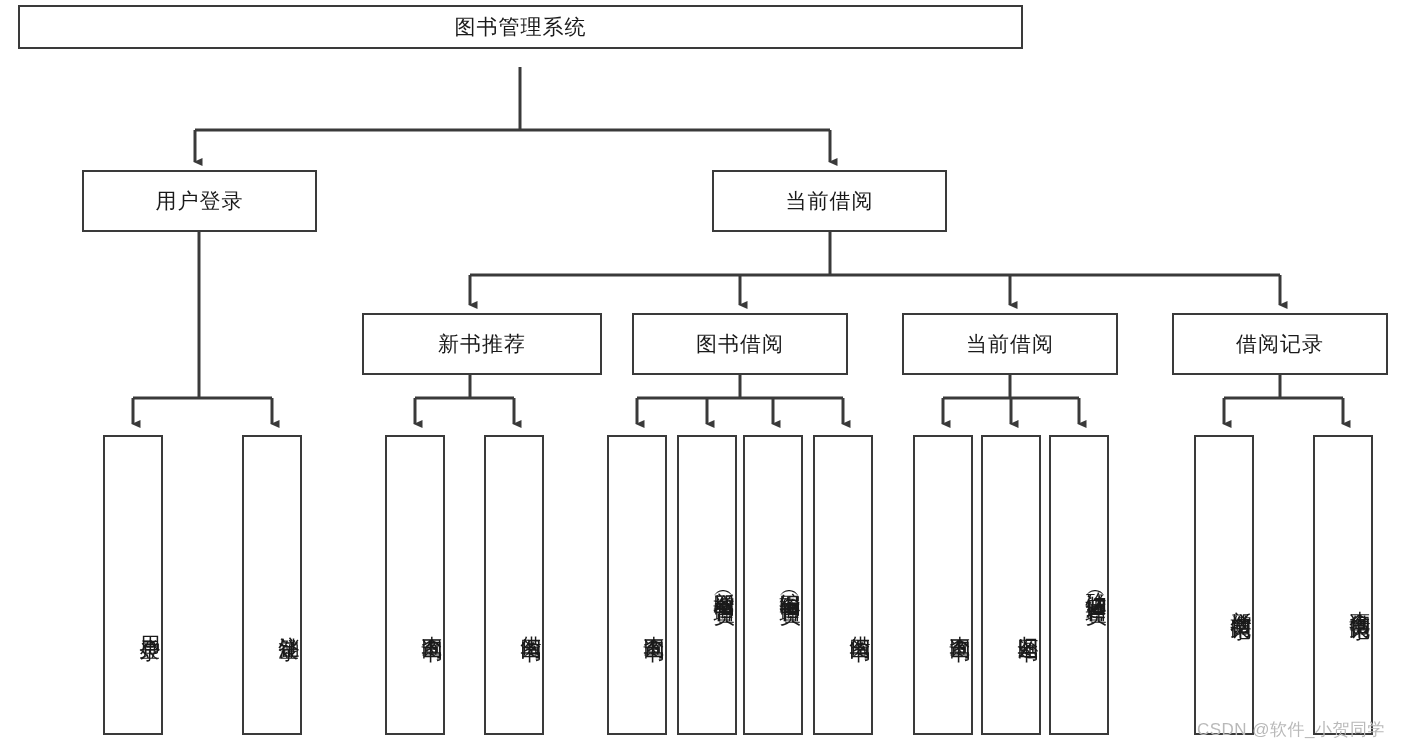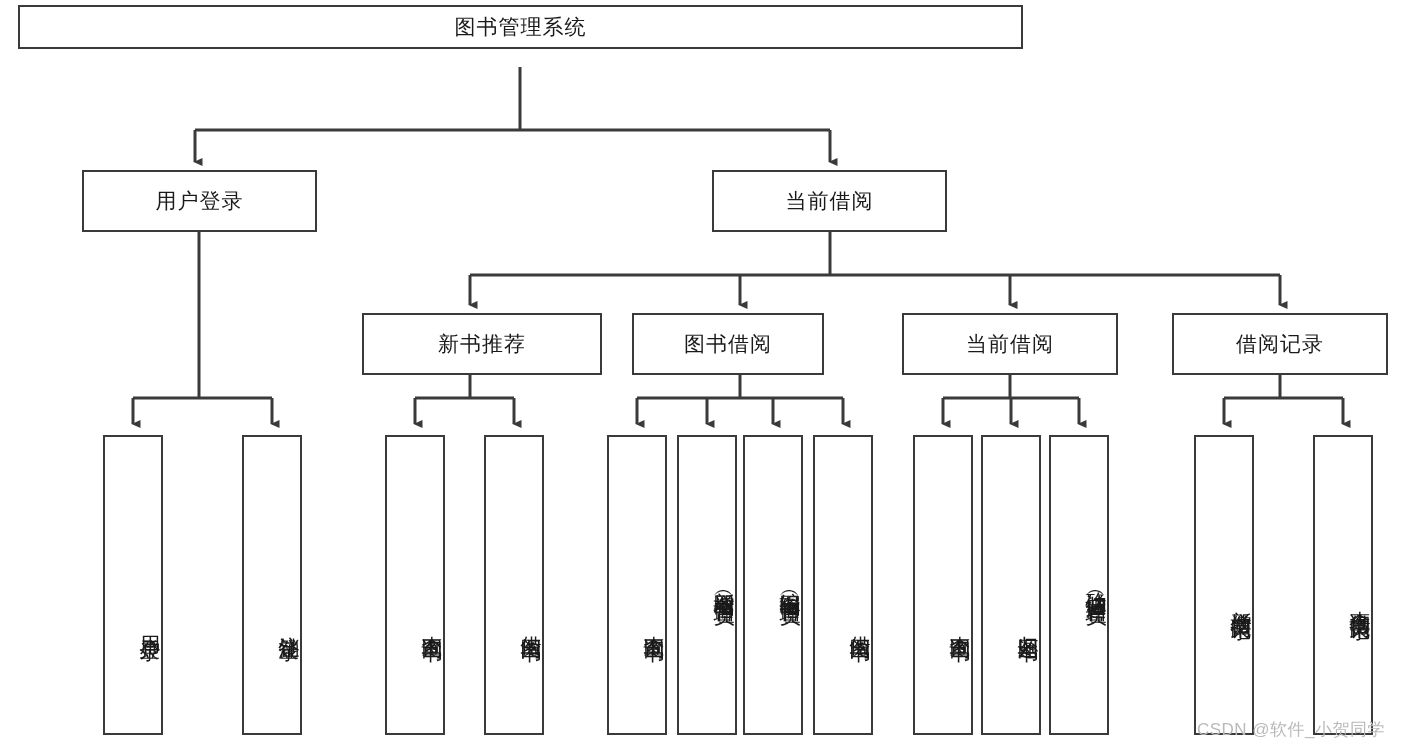--- a/index.html
+++ b/index.html
@@ -119,21 +119,21 @@
       <path d="M1343,398 L1343,424" marker-end="url(#arrow)"></path>
     </g>
   </svg>
 
   <div class="node h" style="left:18px; top:5px; width:1005px; height:44px;">图书管理系统</div>
 
   <div class="node h" style="left:82px; top:170px; width:235px; height:62px;">用户登录</div>
   <div class="node h" style="left:712px; top:170px; width:235px; height:62px;">当前借阅</div>
 
   <div class="node h" style="left:362px; top:313px; width:240px; height:62px;">新书推荐</div>
-  <div class="node h" style="left:632px; top:313px; width:192px; height:62px;">图书借阅</div>
+  <div class="node h" style="left:632px; top:313px; width:216px; height:62px;">图书借阅</div>
   <div class="node h" style="left:902px; top:313px; width:216px; height:62px;">当前借阅</div>
   <div class="node h" style="left:1172px; top:313px; width:216px; height:62px;">借阅记录</div>
 
   <div class="node v" style="left:103px; top:435px; width:60px; height:300px; padding-top:85px;">用户登录</div>
   <div class="node v" style="left:242px; top:435px; width:60px; height:300px; padding-top:85px;">注销登录</div>
 
   <div class="node v" style="left:385px; top:435px; width:60px; height:300px; padding-top:85px;">查询图书</div>
   <div class="node v" style="left:484px; top:435px; width:60px; height:300px; padding-top:85px;">借阅图书</div>
 
   <div class="node v" style="left:607px; top:435px; width:60px; height:300px; padding-top:85px;">查询图书</div>

